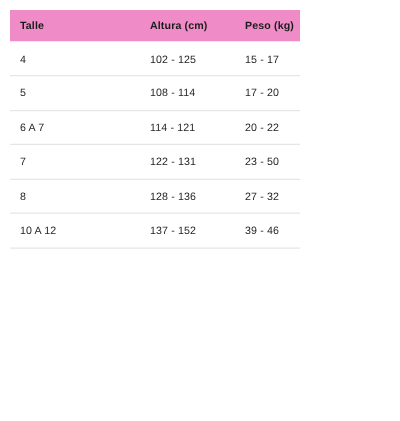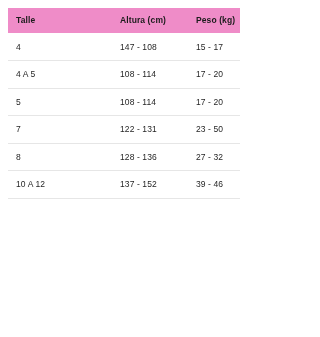--- a/index.html
+++ b/index.html
@@ -64,32 +64,32 @@
     <thead>
       <tr class="header-row">
         <th class="col-talle">Talle</th>
         <th class="col-altura">Altura (cm)</th>
         <th class="col-peso">Peso (kg)</th>
       </tr>
     </thead>
     <tbody>
       <tr class="data-row">
         <td>4</td>
-        <td>147 - 108</td>
+        <td>102 - 125</td>
         <td>15 - 17</td>
-      </tr>
-      <tr class="data-row">
-        <td>4 A 5</td>
-        <td>108 - 114</td>
-        <td>17 - 20</td>
       </tr>
       <tr class="data-row">
         <td>5</td>
         <td>108 - 114</td>
         <td>17 - 20</td>
+      </tr>
+      <tr class="data-row">
+        <td>6 A 7</td>
+        <td>114 - 121</td>
+        <td>20 - 22</td>
       </tr>
       <tr class="data-row">
         <td>7</td>
         <td>122 - 131</td>
         <td>23 - 50</td>
       </tr>
       <tr class="data-row">
         <td>8</td>
         <td>128 - 136</td>
         <td>27 - 32</td>

